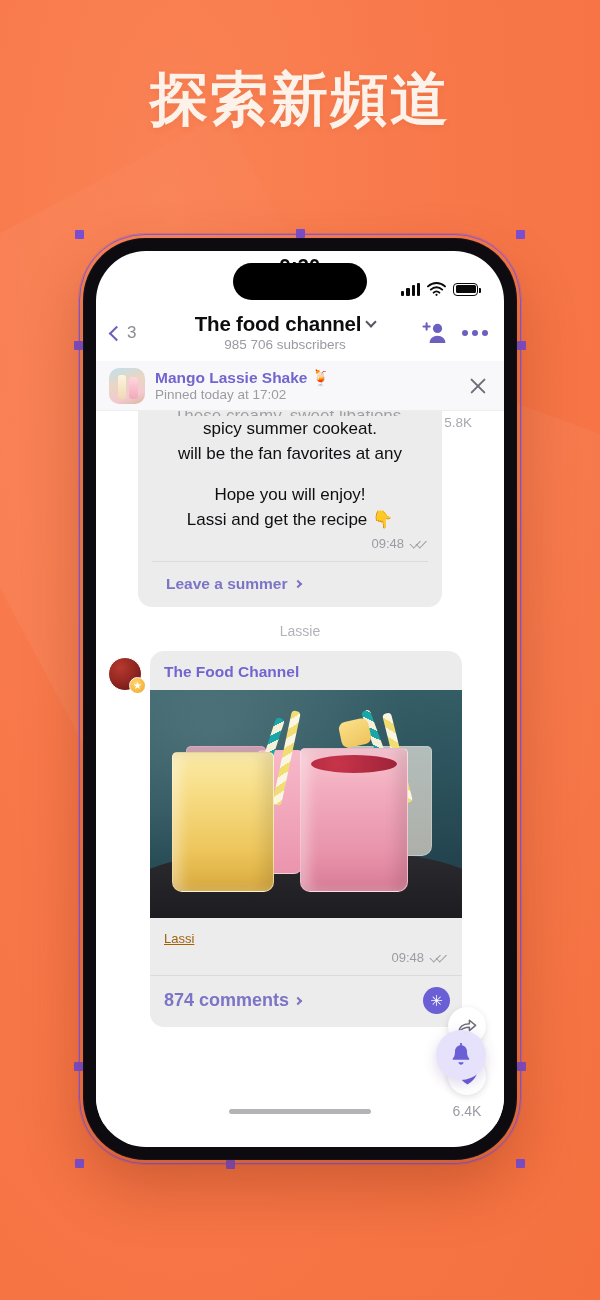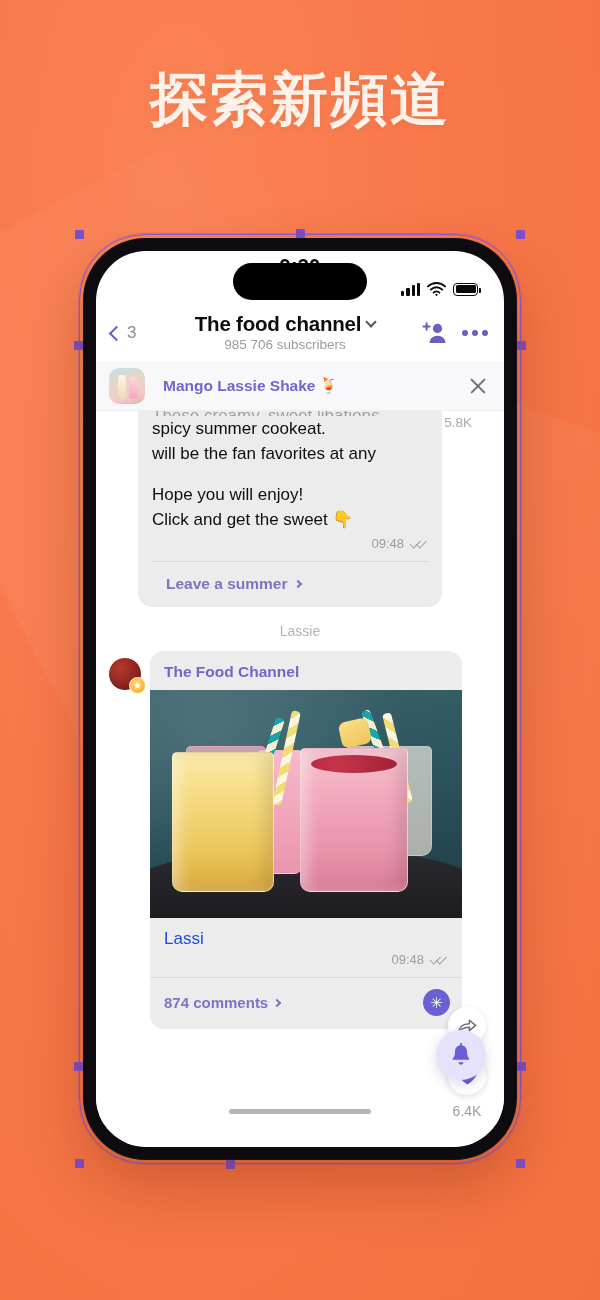--- a/index.html
+++ b/index.html
@@ -103,21 +103,21 @@
   .title-row { display:flex; align-items:center; justify-content:center; gap: 6px; }
   .chan-title { font-size: 20.5px; font-weight: 700; color: #0d0d0f; letter-spacing: -0.2px; }
   .chev-down { width: 8px; height: 8px; border-right: 2px solid #575760; border-bottom: 2px solid #575760; transform: rotate(45deg); margin-top: -4px;}
   .subs { font-size: 13.5px; color: #9a9aa2; margin-top: 1px; }
   .header-actions { display:flex; align-items:center; gap: 14px; width: 86px; justify-content: flex-end;}
   .dots { display:flex; gap: 4px; }
   .dots i { width: 6px; height: 6px; border-radius: 50%; background: #6b5fc0; display:block; }
 
   
   .pinned {
-    height: 50px; display: flex; align-items: center; gap: 18px;
+    height: 50px; display: flex; align-items: center; gap: 10px;
     padding: 0 16px 0 13px;
     background: rgba(248,248,250,0.93);
     backdrop-filter: blur(6px);
     position: relative; z-index: 6;
     border-bottom: 1px solid rgba(0,0,0,0.045);
   }
   .pin-thumb {
     width: 36px; height: 36px; border-radius: 10px; overflow: hidden; flex: none;
     background: linear-gradient(160deg,#bfe0ef 0%,#e9d6c4 40%,#f3c9cf 75%,#d9b49a 100%);
     position: relative;
@@ -142,21 +142,21 @@
   .close-x::after  { transform: rotate(-45deg); }
 
   
   .chat-body {
     position: relative; height: 713px; background: #fff;
     padding: 0 0 0 0; overflow: hidden;
   }
   .msg-top {
     position: relative; margin: 0 0 0 42px; width: 304px;
     background: #ececed; border-radius: 14px;
-    margin-top: -16px; padding: 14px 14px 0 14px;
+    margin-top: -16px; padding: 14px 14px 0 14px; text-align: center;
   }
   .msg-text { font-size: 17px; line-height: 25px; color: #0f0f12; }
   .msg-para2 { margin-top: 16px; }
   .hand { color: #f0b08a; }
   .msg-meta { display:flex; justify-content: flex-end; align-items:center; gap: 6px; padding: 4px 0 10px; }
   .time { font-size: 13px; color: #9b9ba3; }
   .checks { position: relative; width: 18px; height: 11px; }
   .checks span { position:absolute; width: 10px; height: 5.5px; border-left: 1.8px solid #9b9ba3; border-bottom: 1.8px solid #9b9ba3; transform: rotate(-45deg); top: 2px;}
   .checks span:nth-child(1){ left: 0; }
   .checks span:nth-child(2){ left: 6px; }
@@ -251,27 +251,27 @@
     right: 78px; top: 18px; height: 84px; transform: rotate(-20deg);
     background: repeating-linear-gradient(45deg,#18a6a8 0 7px,#f7f0d8 7px 14px);
   }
   .mango-chunk {
     position:absolute; right: 92px; top: 30px; width: 30px; height: 26px;
     background: linear-gradient(160deg,#fbe08a,#ecc martin);
     background: linear-gradient(160deg,#fbe08a,#edc35a); border-radius: 7px; transform: rotate(-12deg);
   }
   .card-link { padding: 11px 14px 0; }
   .link-title {
-    font-size: 17px; color: #1d4ed8; display:inline-block;
+    font-size: 13px; color: #a16207; text-decoration: underline; display:inline-block;
   }
   .link-url { font-size: 13.5px; color: #9b9ba3; margin-top: 3px; }
   .card-meta { display:flex; justify-content:flex-end; align-items:center; gap:6px; padding: 3px 14px 10px; }
   .card-divider { height: 1px; background: rgba(0,0,0,0.07); }
   .card-footer { display:flex; align-items:center; padding: 11px 12px 13px 14px; }
-  .comments-link { font-size: 15px; font-weight: 700; color: #7c74c4; display:flex; align-items:center; gap: 6px;}
+  .comments-link { font-size: 18px; font-weight: 700; color: #7c74c4; display:flex; align-items:center; gap: 6px;}
   .star-btn {
     margin-left: auto; width: 27px; height: 27px; border-radius: 50%;
     background: #6b5fd6; color: #fff; display:flex; align-items:center; justify-content:center;
     font-size: 15px; line-height: 1;
   }
 
   
   .side-actions { position: absolute; right: 14px; top: 596px; width: 46px; text-align: center; }
   .round-btn {
     width: 38px; height: 38px; border-radius: 50%; background: #fff;
@@ -362,35 +362,36 @@
               <i></i>
               <i></i>
             </div>
         </div>
       </div>
 
       <div class="pinned">
         <div class="pin-thumb"></div>
         <div class="pin-texts">
           <div class="pin-title">Mango Lassie Shake 🍹</div>
+          <div class="pin-sub">Pinned today at 17:02</div>
         </div>
         <div class="close-x"></div>
       </div>
 
       <div class="chat-body">
 
         <div class="reaction-5k">5.8K</div>
 
         <div class="msg-top">
           <div class="msg-text" style="opacity:.35;margin-top:-6px;height:13px;overflow:hidden;">These creamy, sweet libations,</div>
           <div class="msg-text">spicy summer cookeat.</div>
           <div class="msg-text">will be the fan favorites at any</div>
           <div class="msg-text msg-para2">Hope you will enjoy!</div>
           <div class="msg-text">
-            <span>Click and get the sweet</span>
+            <span>Lassi and get the recipe</span>
             <span class="hand">👇</span>
           </div>
           <div class="msg-meta">
             <span class="time">09:48</span>
             <span class="checks">
                 <span></span>
                 <span></span>
               </span>
           </div>
           <div class="msg-divider"></div>

